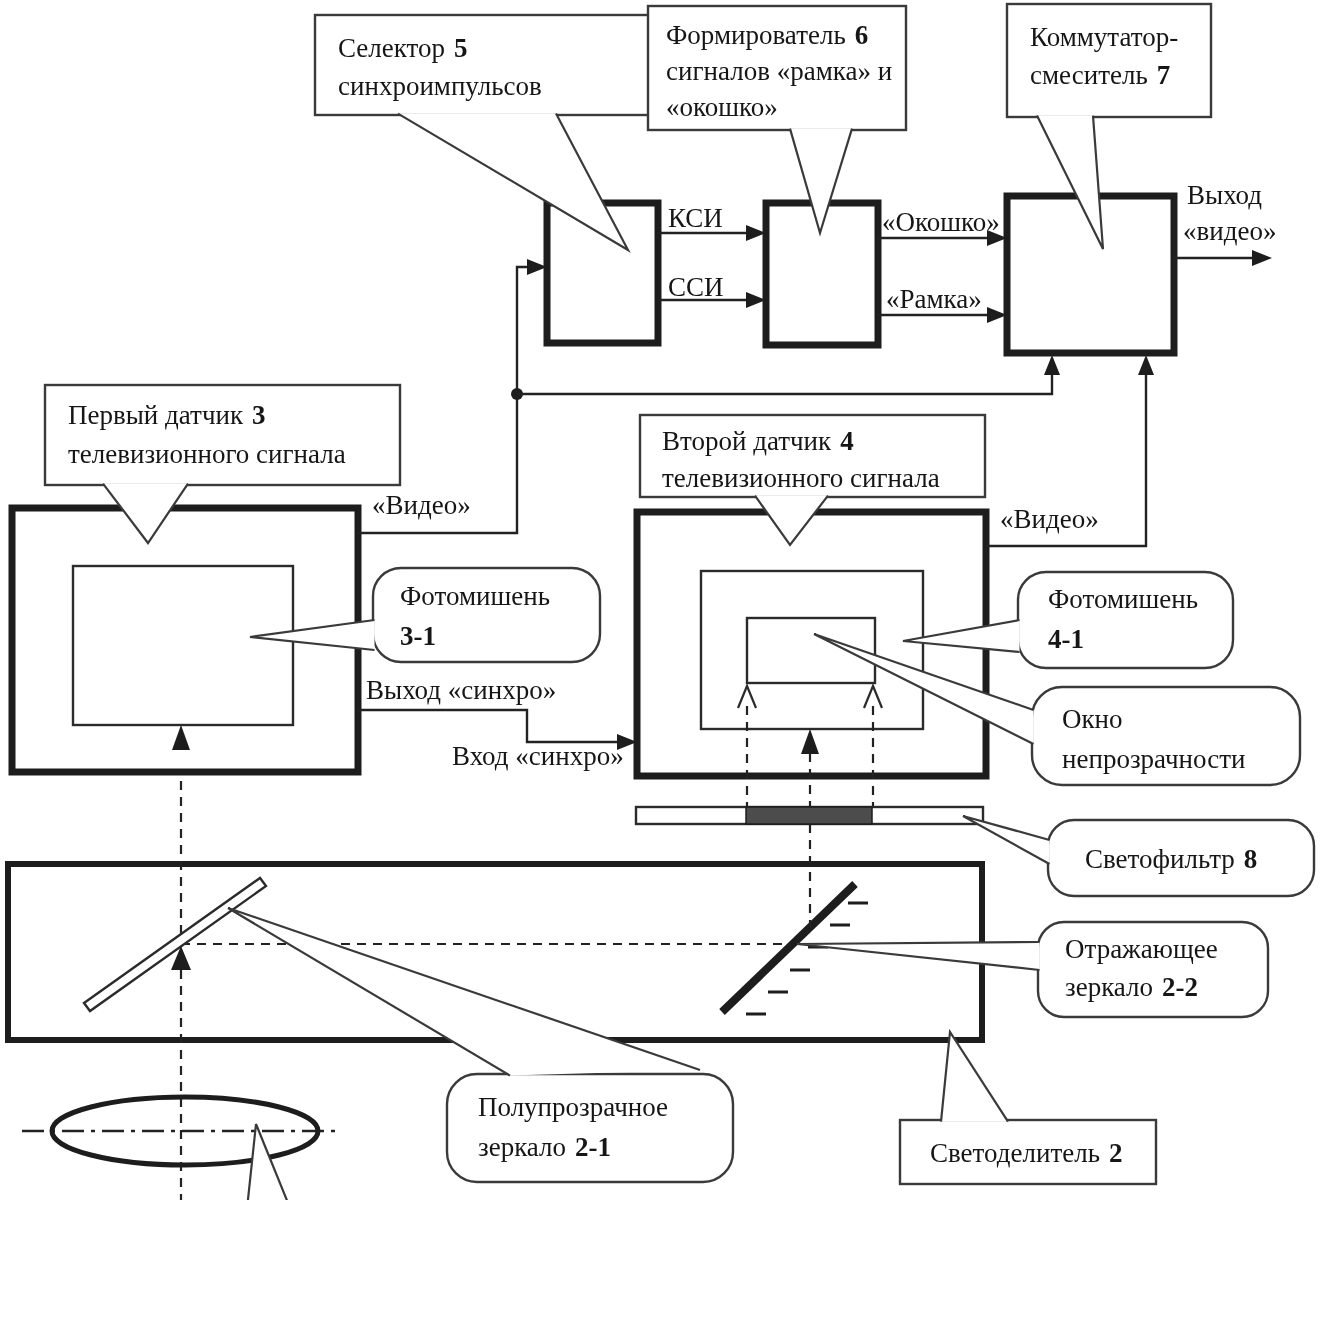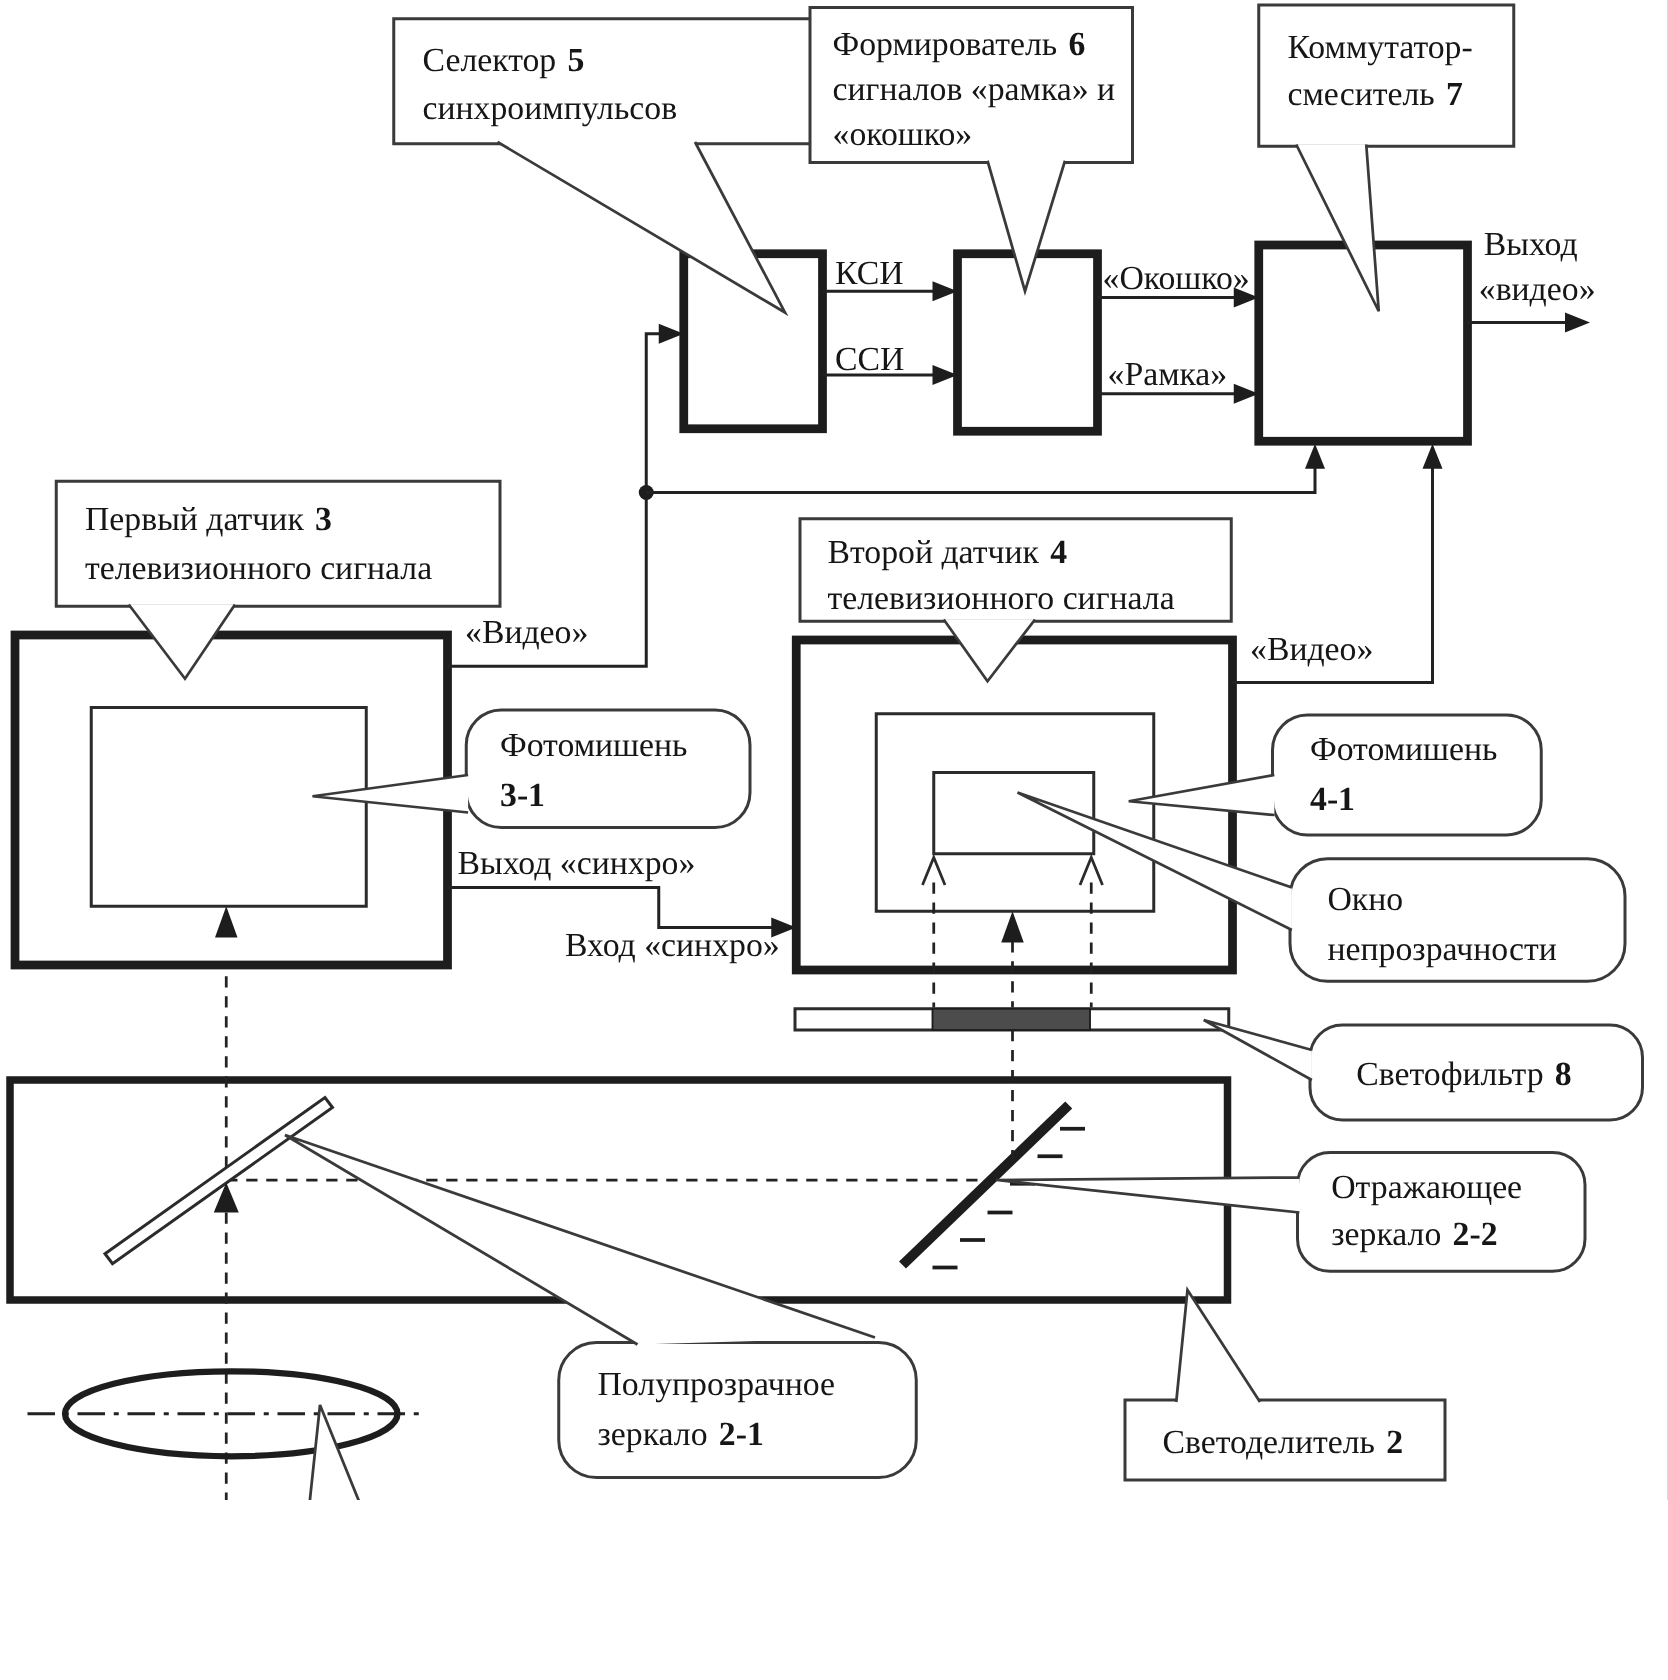--- a/index.html
+++ b/index.html
@@ -1,16 +1,16 @@
 <!DOCTYPE html>
 <html><head>
 <meta charset="utf-8">
 <style>
   html,body{margin:0;padding:0;background:#ffffff;}
-  .stage{width:1334px;height:1200px;position:relative;background:#0f766e;}
+  .stage{width:1334px;height:1200px;position:relative;background:#fdba74;}
   svg{display:block;}
   text{font-family:"Liberation Serif","DejaVu Serif",serif;font-size:27px;fill:#161616;}
   .b{font-weight:bold;}
   .cap{font-size:40px;}
   .thick{fill:#ffffff;stroke:#1d1d1d;stroke-width:7;}
   .thick6{fill:#ffffff;stroke:#1d1d1d;stroke-width:6;}
   .thin{fill:#ffffff;stroke:#2b2b2b;stroke-width:2.4;}
   .thin2{fill:none;stroke:#2b2b2b;stroke-width:2.2;}
   .wire{fill:none;stroke:#222222;stroke-width:2.4;}
   .dash{fill:none;stroke:#222222;stroke-width:2.2;stroke-dasharray:9 7;}

